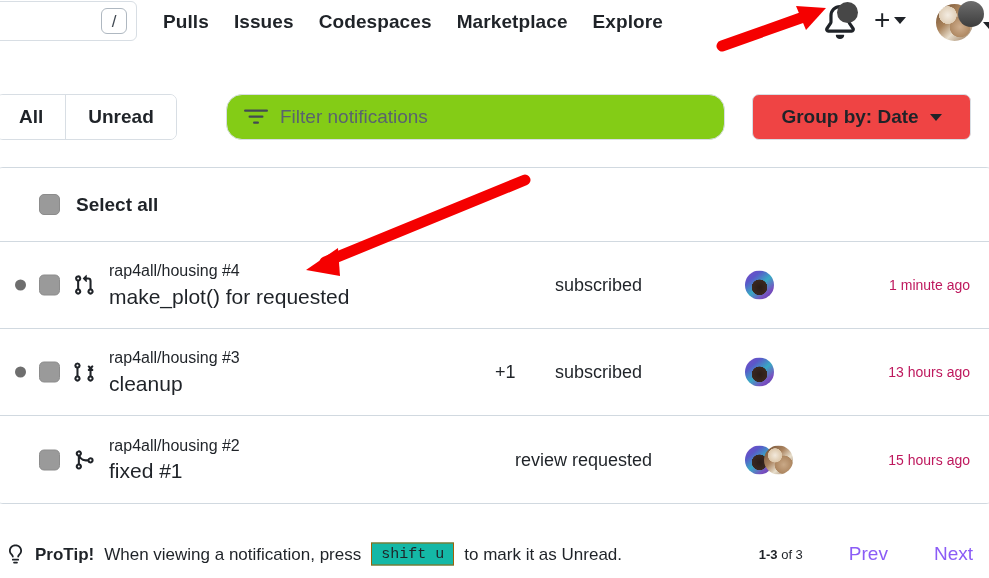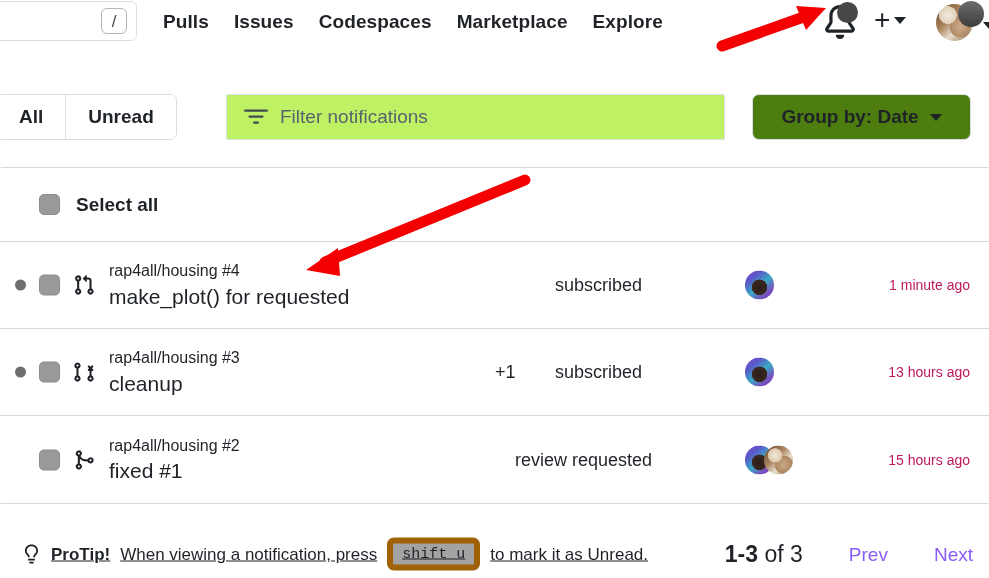--- a/index.html
+++ b/index.html
@@ -158,39 +158,39 @@
     background: #ffffff;
     padding: 0 22px;
   }
   .seg-btn + .seg-btn { border-left: 1px solid #d8dee4; }
 
   .filter-input {
     position: absolute;
     left: 226px; top: 0;
     width: 499px; height: 46px;
     border: 1px solid #d8dee4;
-    border-radius: 2px;
-    background: #bef264;
+    border-radius: 16px;
+    background: #84cc16;
     display: flex;
     align-items: center;
     gap: 12px;
     padding-left: 17px;
   }
   .filter-placeholder {
     font-size: 19px;
     color: #59636e;
   }
 
   .groupby {
     position: absolute;
     left: 752px; top: 0;
     width: 219px; height: 46px;
     border: 1px solid #d8dee4;
     border-radius: 7px;
-    background: #4d7c0f;
+    background: #ef4444;
     display: flex;
     align-items: center;
     justify-content: center;
     gap: 11px;
     cursor: pointer;
   }
   .groupby-label {
     font-size: 19px;
     font-weight: bold;
     color: #1f2328;
@@ -337,53 +337,52 @@
   
   .footer {
     position: absolute;
     left: 0; top: 530px;
     width: 989px; height: 48px;
     display: flex;
     align-items: center;
   }
   .protip {
     position: absolute;
-    left: 22px; top: 50%;
+    left: 6px; top: 50%;
     transform: translateY(-50%);
     display: flex;
     align-items: center;
     gap: 10px;
     font-size: 17px;
     color: #1f2328;
     white-space: nowrap;
-    text-decoration: underline;
   }
   .protip-strong { font-weight: bold; }
   .kbd {
     display: inline-flex;
     align-items: center;
     justify-content: center;
-    border: 6px solid #a16207;
-    border-radius: 7px;
+    border: 1px solid #a16207;
+    border-radius: 0;
     padding: 2px 9px;
     font-family: "Liberation Mono", monospace;
     font-size: 15px;
     color: #1f2328;
-    background: #a3a3a3;
+    background: #14b8a6;
   }
   .pager {
     position: absolute;
     right: 16px; top: 50%;
     transform: translateY(-50%);
     display: flex;
     align-items: center;
     gap: 46px;
   }
   .pager-count {
-    font-size: 23px;
+    font-size: 13px;
     color: #1f2328;
   }
   .pager-count b { font-weight: bold; }
   .pager-btn {
     font-size: 19px;
     color: #8b5cf6;
     cursor: default;
   }
 
   

